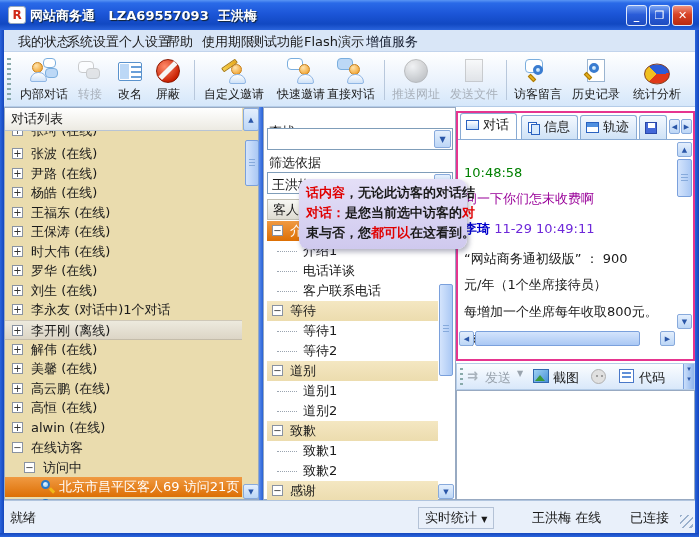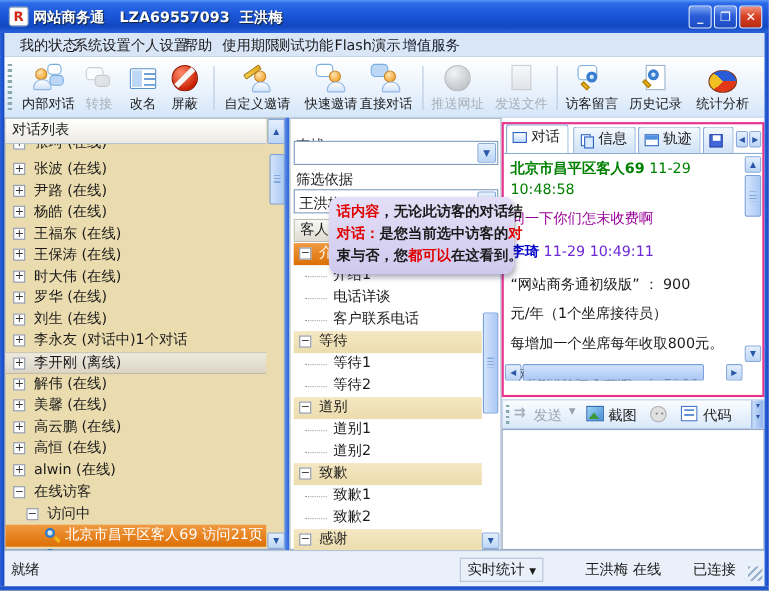--- a/index.html
+++ b/index.html
@@ -504,24 +504,20 @@
     <div class="tab clip" style="left:181px;width:28px">
       <span class="tico">
           <span class="flp">
             <i></i>
           </span>
         </span>
     </div>
     <div class="abs sbtn" style="left:211px;top:6px;width:11px;height:15px;font-size:7px;line-height:15px">◀</div>
     <div class="abs sbtn" style="left:223px;top:6px;width:11px;height:15px;font-size:7px;line-height:15px">▶</div>
 
-    <div class="chatline" style="top:31px">
-      <span class="green">北京市昌平区客人69</span>
-      <span class="green-time">11-29</span>
-    </div>
     <div class="chatline green-time" style="top:52px">10:48:58</div>
     <div class="chatline purple" style="top:77px">问一下你们怎末收费啊</div>
     <div class="chatline" style="top:107px">
       <span class="bluename">李琦</span>
       <span class="bluetime">11-29 10:49:11</span>
     </div>
     <div class="chatline" style="top:137px">“网站商务通初级版” ：  900</div>
     <div class="chatline" style="top:163px">元/年（1个坐席接待员）</div>
     <div class="chatline" style="top:190px">每增加一个坐席每年收取800元。</div>
     <div class="chatline clip" style="top:219px;height:14px">“网站商务通专业版” ：  1700</div>

